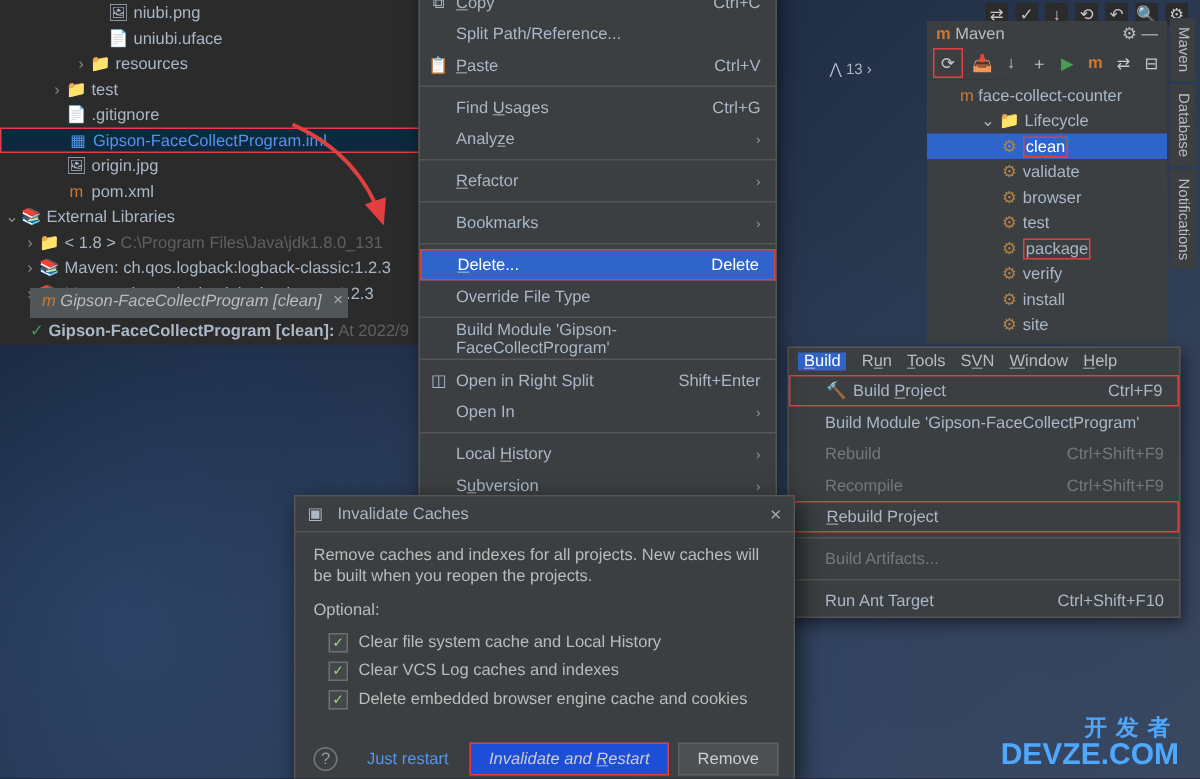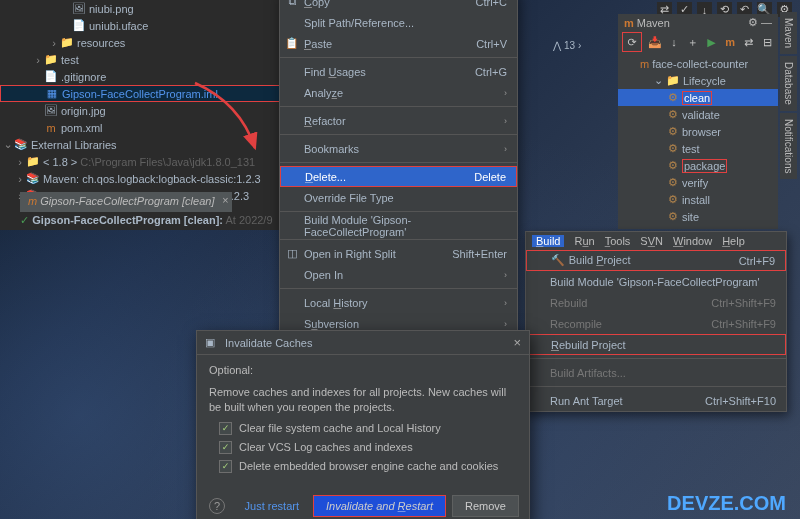--- a/index.html
+++ b/index.html
@@ -342,22 +342,22 @@
 
 <div class="code-strip"><span style="color:#888">▯▯▯▯▯▯▯▯▯</span><br>&nbsp;&nbsp;<span>&lt;versio</span></div>
 
 <div class="dlg">
   <div class="dlg-title">
     <span class="t-ico">▣</span>
     <span>Invalidate Caches</span>
     <span class="dlg-close">×</span>
   </div>
   <div class="dlg-body">
+    <p>Remove caches and indexes for all projects. New caches will be built when you reopen the projects.</p>
     <p>Optional:</p>
-    <p>Remove caches and indexes for all projects. New caches will be built when you reopen the projects.</p>
     <div class="chk-row">
         <span class="chk">✓</span>
         <span>Clear file system cache and Local History</span>
       </div>
     <div class="chk-row">
         <span class="chk">✓</span>
         <span>Clear VCS Log caches and indexes</span>
       </div>
     <div class="chk-row">
         <span class="chk">✓</span>
@@ -366,14 +366,15 @@
   </div>
   <div class="dlg-btns">
     <span class="help-c">?</span>
     <span class="blue-link" style="margin-right:8px">Just restart</span>
     <span class="btn primary">Invalidate and <span class="u">R</span>estart</span>
     <span class="btn">Remove</span>
   </div>
 </div>
 
 <div class="logo">
+    <div class="cn">开发者</div>
     <div>DEVZE.COM</div>
   </div>
 
 </body></html>

